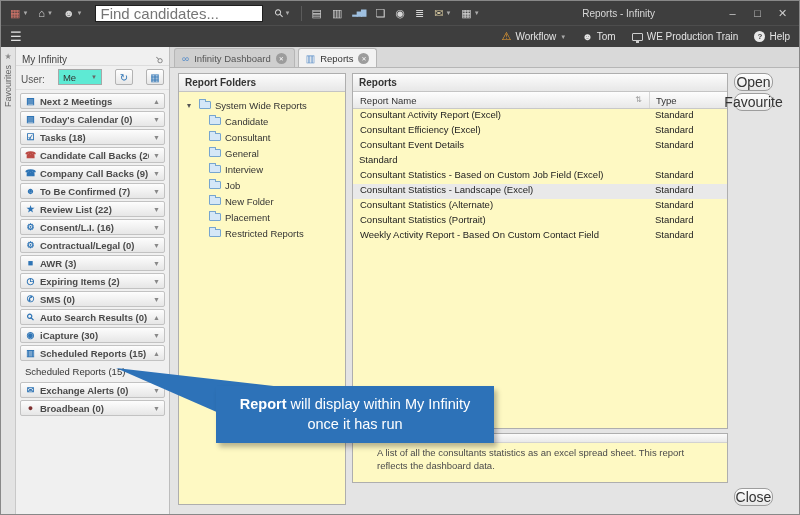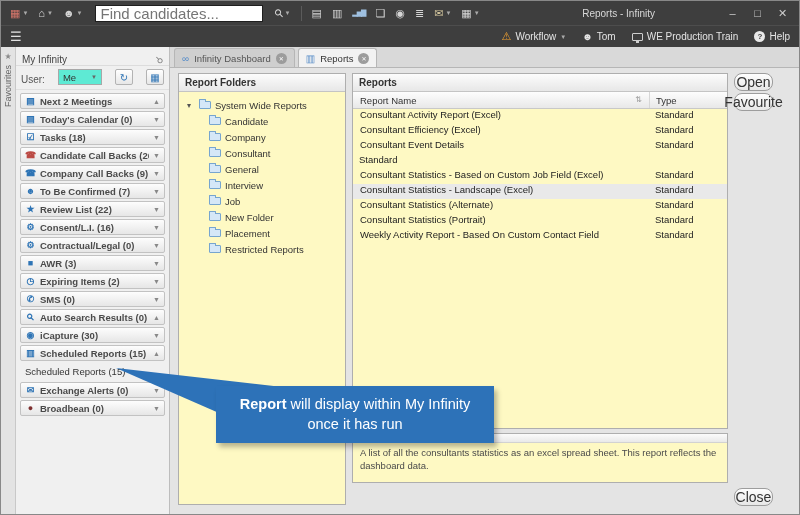--- a/index.html
+++ b/index.html
@@ -78,21 +78,21 @@
 .th-name{flex:1;padding:0 7px;display:flex;}
 .sort-ic{margin-left:auto;color:#999;font-size:8px}
 .th-type{width:78px;padding:0 6px;border-left:1px solid #d7d7d7;align-self:stretch;display:flex;align-items:center}
 .tr{height:15px;display:flex;align-items:flex-start;font-size:9.5px;color:#222}
 .tr.selected{background:#e9e9e9}
 .td-name{flex:1;padding:0 7px;white-space:nowrap;overflow:hidden}
 .td-type{width:78px;padding:0 6px}
 
 
 .desc-head{height:9px;background:linear-gradient(#fbfbfb,#e9e9e9);border-bottom:1px solid #d2d2d2}
-.desc-text{padding:4px 7px;font-size:9.5px;color:#4a4a4a;line-height:1.35}
+.desc-text{padding:4px 24px;font-size:9.5px;color:#4a4a4a;line-height:1.35}
 
 
 .btn{position:absolute;width:39px;height:18px;background:linear-gradient(#fefefe,#e7e7e7);border:1px solid #9d9d9d;border-radius:8px;font-size:14px;display:flex;align-items:center;justify-content:center;color:#333;cursor:default}
 
 
 .callout{position:absolute;left:215px;top:385px;width:278px;height:57px;background:#2d72b8;color:#fff;display:flex;align-items:center;justify-content:center;text-align:center;font-size:14.5px;line-height:1.35;z-index:20;box-shadow:3px 4px 5px rgba(0,0,0,.28);padding:4px 16px}
 .callout-tail{position:absolute;left:110px;top:358px;z-index:19;pointer-events:none}
 .tail-fill{fill:#2d72b8}
 </style>
 </head>
@@ -319,24 +319,20 @@
               <span class="tw">▾</span>
               <span class="folder"></span>
               <span>System Wide Reports</span>
             </div>
             <div class="tree-row child">
               <span class="folder"></span>
               <span>Candidate</span>
             </div>
             <div class="tree-row child">
               <span class="folder"></span>
-              <span>Company</span>
-            </div>
-            <div class="tree-row child">
-              <span class="folder"></span>
               <span>Consultant</span>
             </div>
             <div class="tree-row child">
               <span class="folder"></span>
               <span>General</span>
             </div>
             <div class="tree-row child">
               <span class="folder"></span>
               <span>Interview</span>
             </div>

